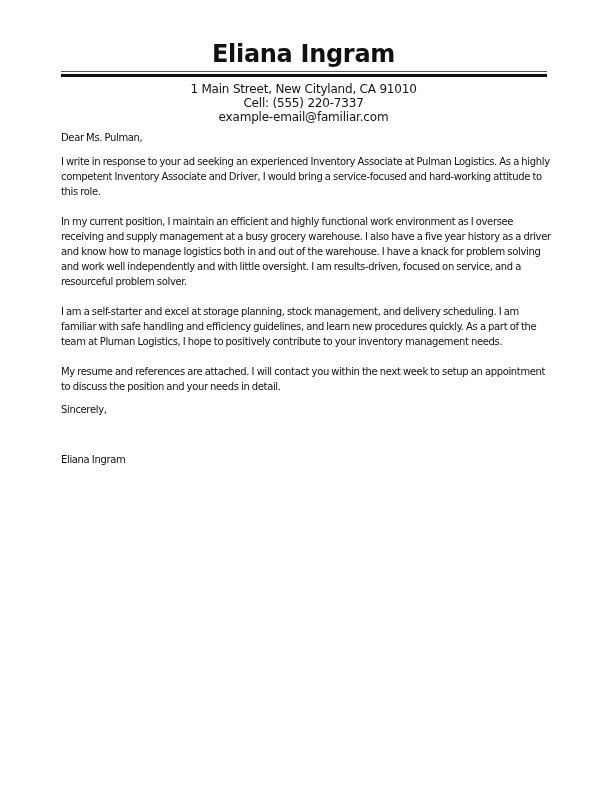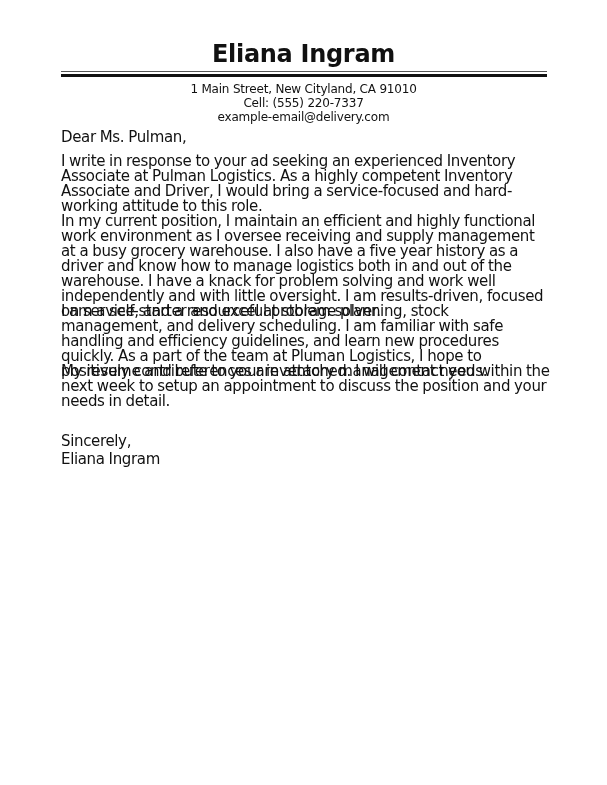--- a/index.html
+++ b/index.html
@@ -58,49 +58,49 @@
       font-size: 12px;
       line-height: 14px;
       color: #111111;
       letter-spacing: -0.2px;
     }
     .contact div { white-space: nowrap; }
     .body-text {
       position: absolute;
       left: 61px;
       width: 490px;
-      font-size: 15px;
+      font-size: 10px;
       line-height: 15px;
       letter-spacing: -0.35px;
       word-spacing: -0.4px;
       color: #111111;
     }
     .body-text p { margin: 0; }
     .salutation { top: 130px; }
     .p1 { top: 154px; }
     .p2 { top: 214px; }
     .p3 { top: 304px; }
     .p4 { top: 364px; }
-    .closing { top: 402px; margin-top: 32px; }
+    .closing { top: 402px; }
     .signature { top: 452px; }
   </style>
 </head>
 <body>
 
 <div class="page">
 
   <div class="header-name">Eliana Ingram</div>
 
   <div class="rule rule-thin"></div>
   <div class="rule rule-thick"></div>
 
   <div class="contact">
     <div>1 Main Street, New Cityland, CA 91010</div>
     <div>Cell: (555) 220-7337</div>
-    <div>example-email@delivery.com</div>
+    <div>example-email@familiar.com</div>
   </div>
 
   <div class="body-text salutation">Dear Ms. Pulman,</div>
 
   <div class="body-text p1">
     <p>I write in response to your ad seeking an experienced Inventory Associate at Pulman Logistics. As a highly competent Inventory Associate and Driver, I would bring a service-focused and hard-working attitude to this role.</p>
   </div>
 
   <div class="body-text p2">
     <p>In my current position, I maintain an efficient and highly functional work environment as I oversee receiving and supply management at a busy grocery warehouse. I also have a five year history as a driver and know how to manage logistics both in and out of the warehouse. I have a knack for problem solving and work well independently and with little oversight. I am results-driven, focused on service, and a resourceful problem solver.</p>

